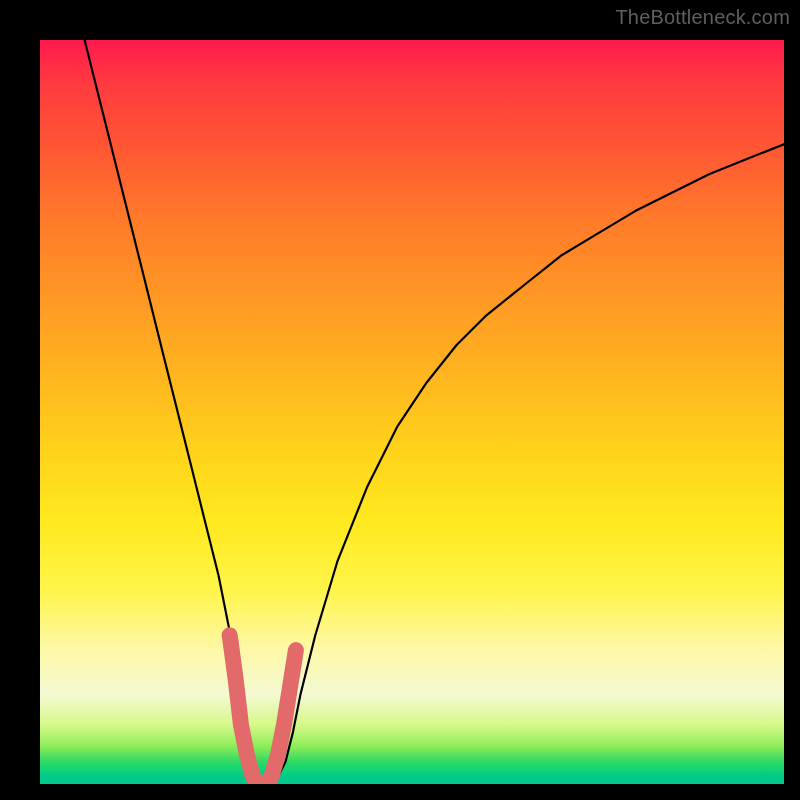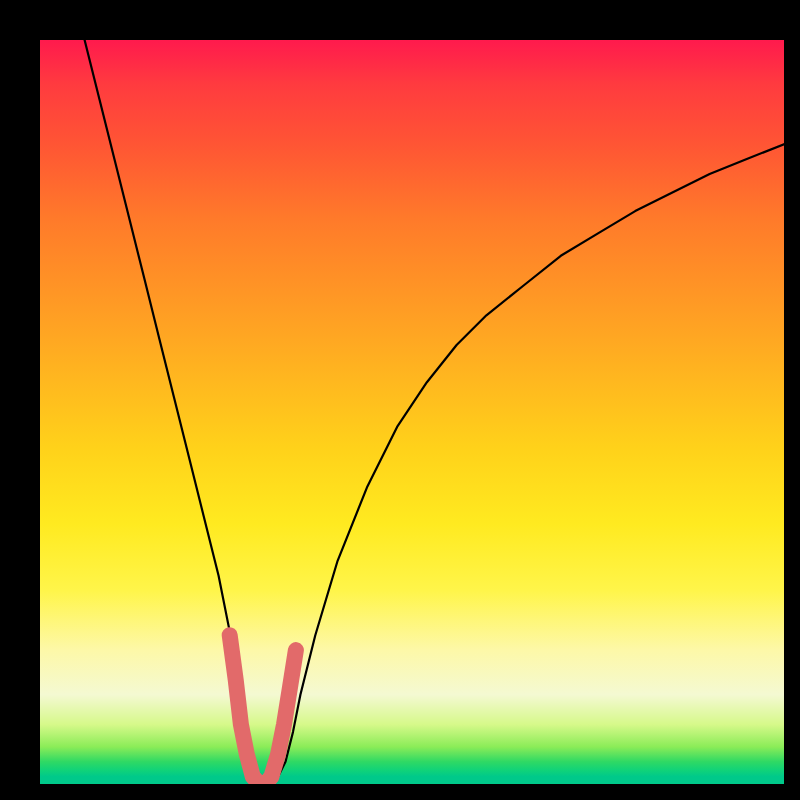--- a/index.html
+++ b/index.html
@@ -71,13 +71,14 @@
 <div class="frame">
 
   <div class="plot-area">
     <div class="gradient"></div>
     <svg class="curve" viewBox="0 0 744 744" preserveAspectRatio="none">
       <path id="main-curve" fill="none" stroke="#000" stroke-width="2.2" stroke-linejoin="round" stroke-linecap="round" d="M44.6 0.0 L59.5 59.5 L74.4 119.0 L89.3 178.6 L104.2 238.1 L119.0 297.6 L133.9 357.1 L148.8 416.6 L163.7 476.2 L178.6 535.7 L193.4 610.1 L200.9 654.7 L208.3 699.4 L215.8 729.1 L223.2 744.0 L230.6 744.0 L238.1 736.6 L245.5 721.7 L253.0 691.9 L260.4 654.7 L275.3 595.2 L297.6 520.8 L327.4 446.4 L357.1 386.9 L386.9 342.2 L416.6 305.0 L446.4 275.3 L483.6 245.5 L520.8 215.8 L558.0 193.4 L595.2 171.1 L632.4 152.5 L669.6 133.9 L706.8 119.0 L744.0 104.2"></path>
       <path id="trough-marker" fill="none" stroke="#e26a6a" stroke-width="16" stroke-linecap="round" stroke-linejoin="round" d="M189.7 595.2 L195.7 639.8 L200.9 684.5 L206.8 714.2 L212.8 736.6 L219.5 744.0 L225.4 744.0 L231.4 736.6 L238.1 714.2 L244.0 684.5 L250.0 647.3 L255.9 610.1"></path>
     </svg>
   </div>
 
+  <div class="watermark">TheBottleneck.com</div>
 </div>
 
 </body></html>

